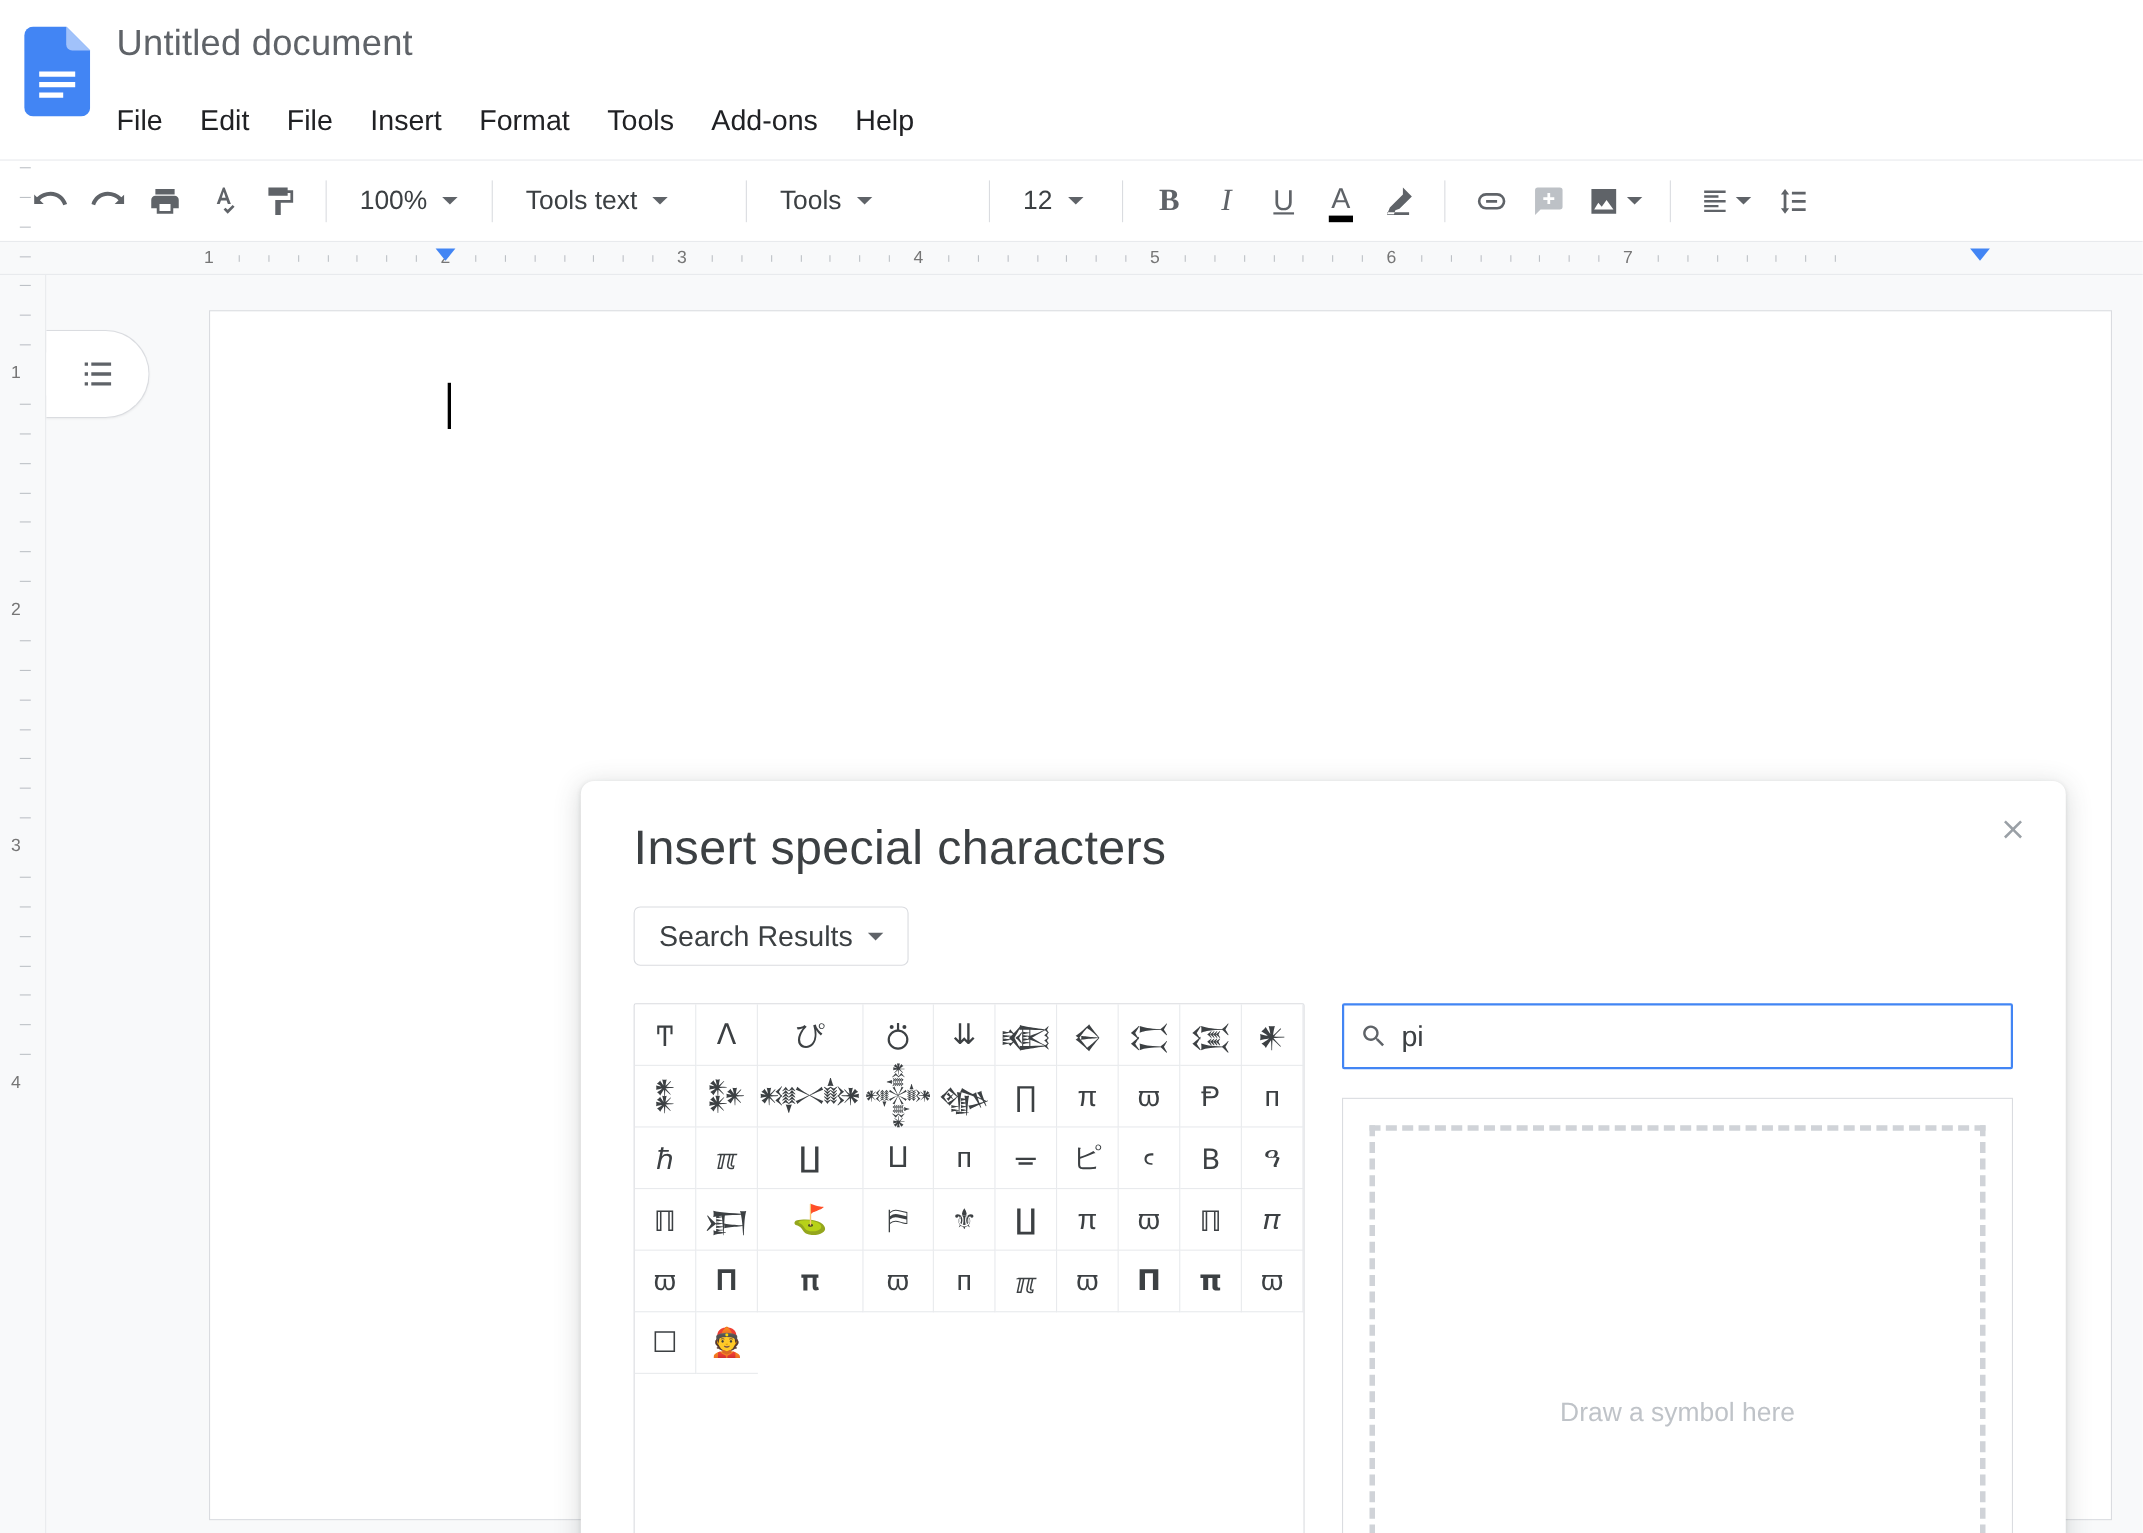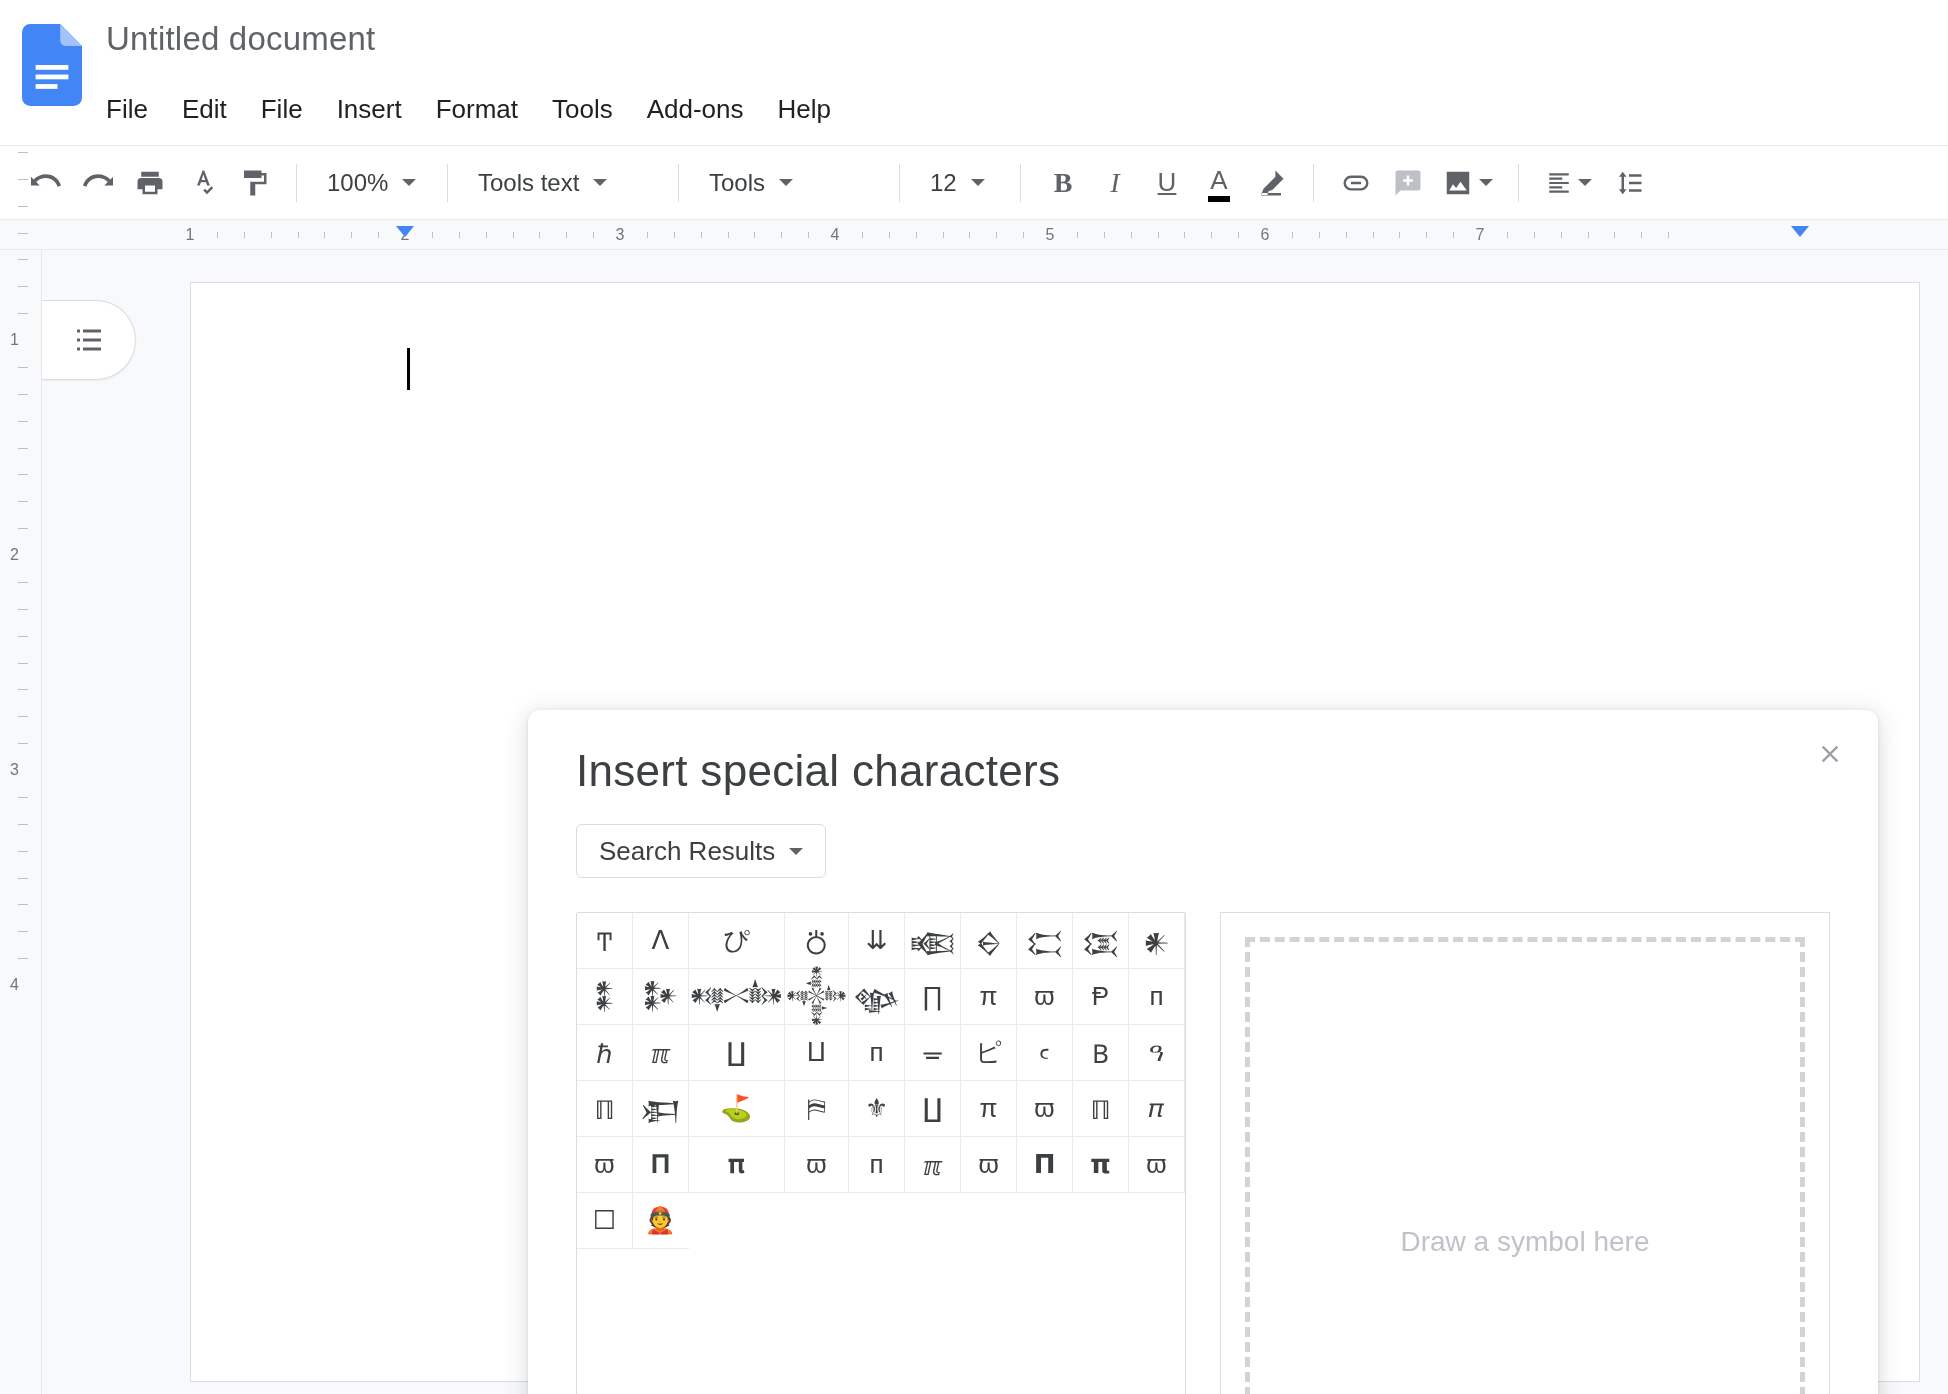--- a/index.html
+++ b/index.html
@@ -258,21 +258,21 @@
     display:flex; align-items:center; justify-content:center;
     background:#fff;
   }
   .draw-box-inner {
     position:absolute;
     left:24px; right:24px; top:24px; bottom:24px;
     border:5px dashed #d0d3d8;
   }
   .draw-placeholder {
     position:relative;
-    font-size:28px;
+    font-size:24px;
     color:#bfc3c8;
     z-index:2;
   }
   svg { display:block; }
 </style>
 </head>
 <body>
 
 <div class="header">
   <div class="docs-logo">
@@ -558,20 +558,26 @@
             <div class="char-cell">ℼ</div>
             <div class="char-cell">ϖ</div>
             <div class="char-cell">𝝥</div>
             <div class="char-cell">𝝿</div>
             <div class="char-cell">ϖ</div>
             <div class="char-cell">☐</div>
             <div class="char-cell">👲</div>
           </div>
       </div>
       <div class="right-col">
+        <div class="search-box">
+          <svg width="26" height="26" viewBox="0 0 24 24">
+              <path fill="#5f6368" d="M15.5 14h-.8l-.3-.3a6.5 6.5 0 1 0-.7.7l.3.3v.8l5 5 1.5-1.5-5-5zM9.5 14a4.5 4.5 0 1 1 0-9 4.5 4.5 0 0 1 0 9z"></path>
+            </svg>
+          <input type="text" value="pi" style="">
+        </div>
         <div class="draw-box">
           <div class="draw-box-inner"></div>
           <div class="draw-placeholder">Draw a symbol here</div>
         </div>
       </div>
     </div>
   </div>
 </div>
 
 </body></html>

